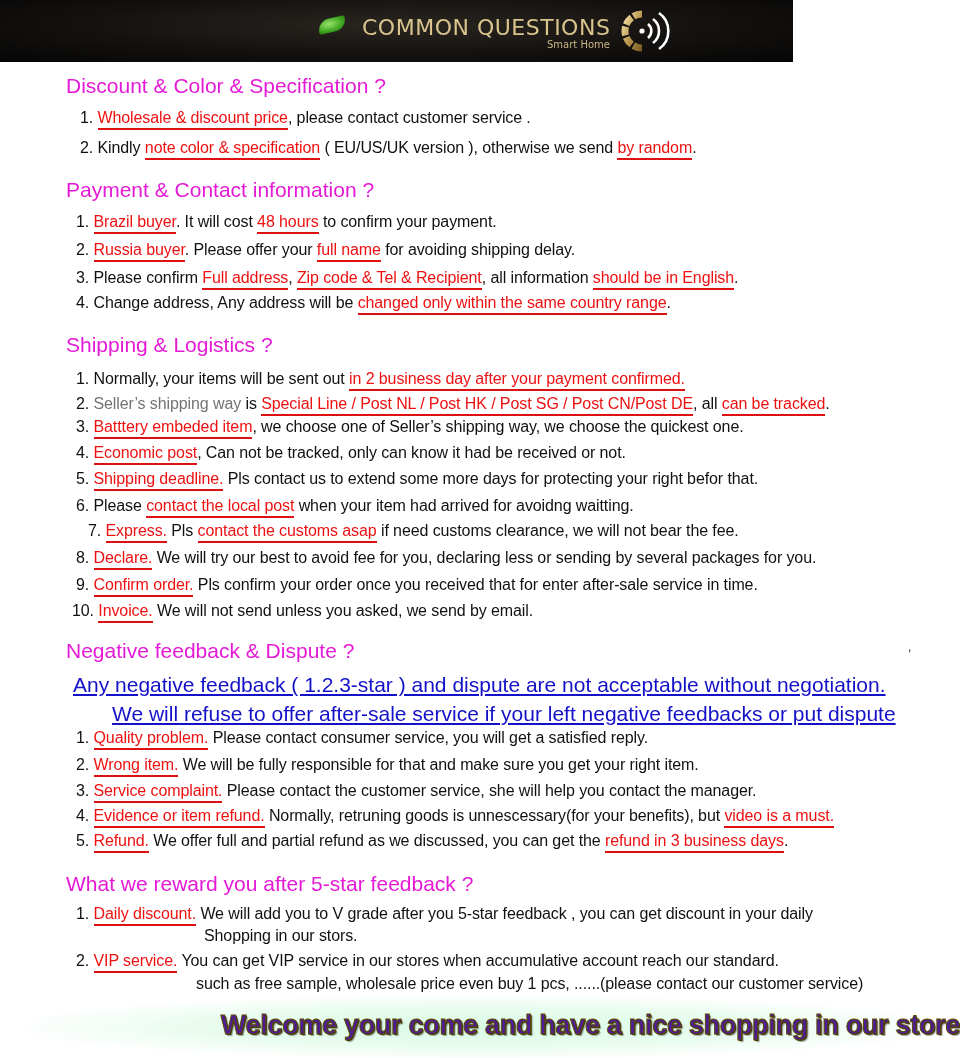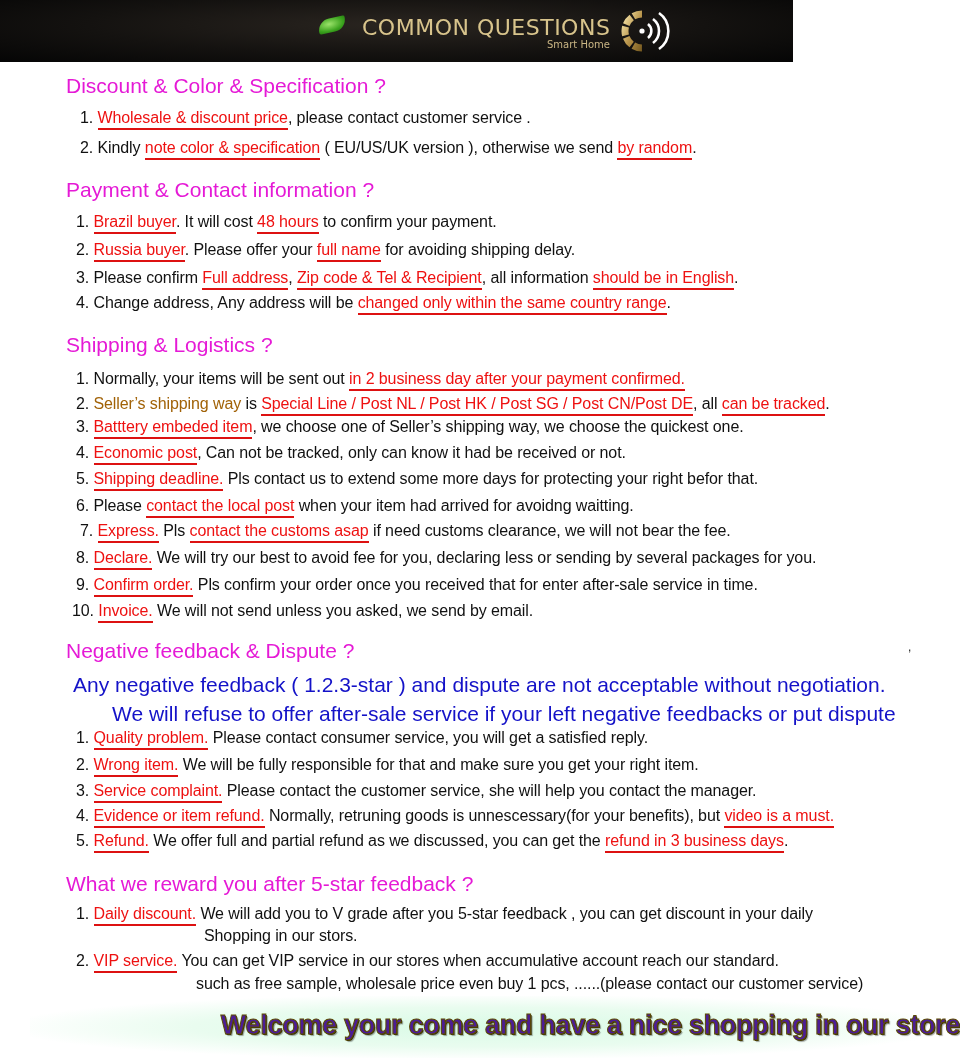--- a/index.html
+++ b/index.html
@@ -28,23 +28,23 @@
     position: absolute; left: 608px; top: 6px; width: 70px; height: 50px;
   }
   .section-title {
     position: absolute; left: 66px; font-size: 21px; color: #e51ad6;
     font-family: "Liberation Sans", sans-serif; white-space: nowrap;
   }
   .line {
     position: absolute; font-size: 16px; color: #111; white-space: nowrap;
     font-family: "Liberation Sans", sans-serif; letter-spacing: -0.1px;
   }
-  .hl { color: #a16207; }
+  .hl { color: #737373; }
   .ul { color: #ee1111; border-bottom: 2px solid #dd1111; padding-bottom: 2px; }
-  .blue { position: absolute; color: #1412c8; white-space: nowrap; font-family: "Liberation Sans", sans-serif; }
+  .blue { position: absolute; color: #1412c8; white-space: nowrap; font-family: "Liberation Sans", sans-serif; text-decoration: underline; }
   .comma { position: absolute; left: 908px; top: 640px; font-size: 12px; color: #222; }
   .footer-glow {
     position: absolute; left: 30px; top: 996px; width: 900px; height: 62px;
     background: radial-gradient(ellipse at 50% 50%, #d9fbe6 0%, #e9fcef 45%, #ffffff 75%);
   }
   .footer-text {
     position: absolute; left: 0; width: 960px; top: 1010px; text-align: right;
     font-size: 27px; font-weight: bold; color: #4c1d95;
     font-family: "Liberation Sans", sans-serif; letter-spacing: -0.3px;
     -webkit-text-stroke: 1px #5a4a00;
@@ -84,21 +84,21 @@
 <div class="line" style="left:76px; top:269px"><span>3. </span><span>Please confirm </span><span class="ul">Full address</span><span>, </span><span class="ul">Zip code &amp; Tel &amp; Recipient</span><span>, all information </span><span class="ul">should be in English</span><span>.</span></div>
 <div class="line" style="left:76px; top:294px"><span>4. </span><span>Change address, Any address will be </span><span class="ul">changed only within the same country range</span><span>.</span></div>
 
 <div class="section-title" style="top:333px">Shipping &amp; Logistics ?</div>
 <div class="line" style="left:76px; top:370px"><span>1. </span><span>Normally, your items will be sent out </span><span class="ul">in 2 business day after your payment confirmed.</span></div>
 <div class="line" style="left:76px; top:395px"><span>2. </span><span class="hl">Seller’s shipping way</span><span> is </span><span class="ul">Special Line / Post NL / Post HK / Post SG / Post CN/Post DE</span><span>, all </span><span class="ul">can be tracked</span><span>.</span></div>
 <div class="line" style="left:76px; top:418px"><span>3. </span><span class="ul">Batttery embeded item</span><span>, we choose one of Seller’s shipping way, we choose the quickest one.</span></div>
 <div class="line" style="left:76px; top:444px"><span>4. </span><span class="ul">Economic post</span><span>, Can not be tracked, only can know it had be received or not.</span></div>
 <div class="line" style="left:76px; top:470px"><span>5. </span><span class="ul">Shipping deadline.</span><span> Pls contact us to extend some more days for protecting your right befor that.</span></div>
 <div class="line" style="left:76px; top:497px"><span>6. </span><span>Please </span><span class="ul">contact the local post</span><span> when your item had arrived for avoidng waitting.</span></div>
-<div class="line" style="left:80px; top:522px"><span>7. </span><span class="ul">Express.</span><span> Pls </span><span class="ul">contact the customs asap</span><span> if need customs clearance, we will not bear the fee.</span></div>
+<div class="line" style="left:88px; top:522px"><span>7. </span><span class="ul">Express.</span><span> Pls </span><span class="ul">contact the customs asap</span><span> if need customs clearance, we will not bear the fee.</span></div>
 <div class="line" style="left:76px; top:549px"><span>8. </span><span class="ul">Declare.</span><span> We will try our best to avoid fee for you, declaring less or sending by several packages for you.</span></div>
 <div class="line" style="left:76px; top:576px"><span>9. </span><span class="ul">Confirm order.</span><span> Pls confirm your order once you received that for enter after-sale service in time.</span></div>
 <div class="line" style="left:72px; top:602px"><span>10. </span><span class="ul">Invoice.</span><span> We will not send unless you asked, we send by email.</span></div>
 
 <div class="section-title" style="top:639px">Negative feedback &amp; Dispute ?</div>
 <div class="comma">,</div>
 <div class="blue" style="left:73px; top:673px; font-size:21px">Any negative feedback ( 1.2.3-star ) and dispute are not acceptable without negotiation.</div>
 <div class="blue" style="left:112px; top:702px; font-size:21px">We will refuse to offer after-sale service if your left negative feedbacks or put dispute</div>
 <div class="line" style="left:76px; top:729px"><span>1. </span><span class="ul">Quality problem.</span><span> Please contact consumer service, you will get a satisfied reply.</span></div>
 <div class="line" style="left:76px; top:756px"><span>2. </span><span class="ul">Wrong item.</span><span> We will be fully responsible for that and make sure you get your right item.</span></div>

